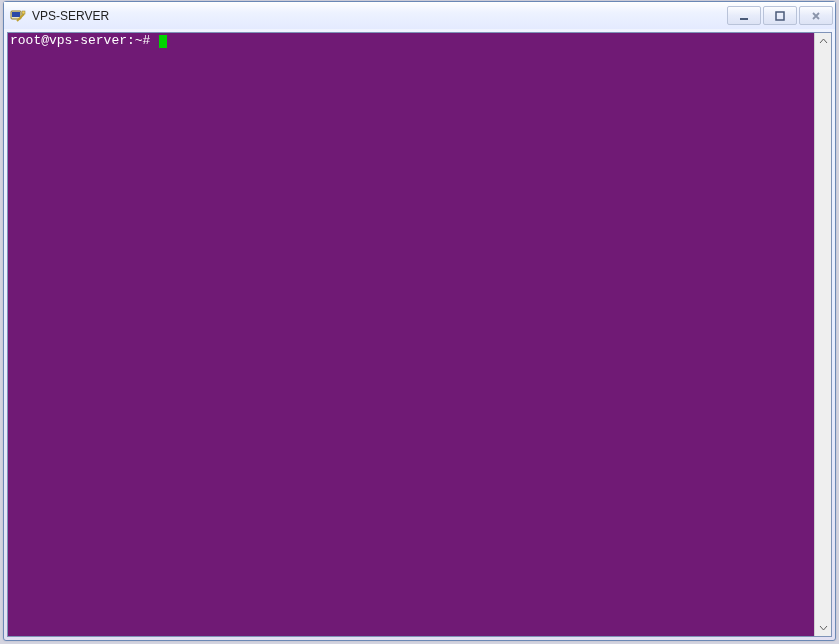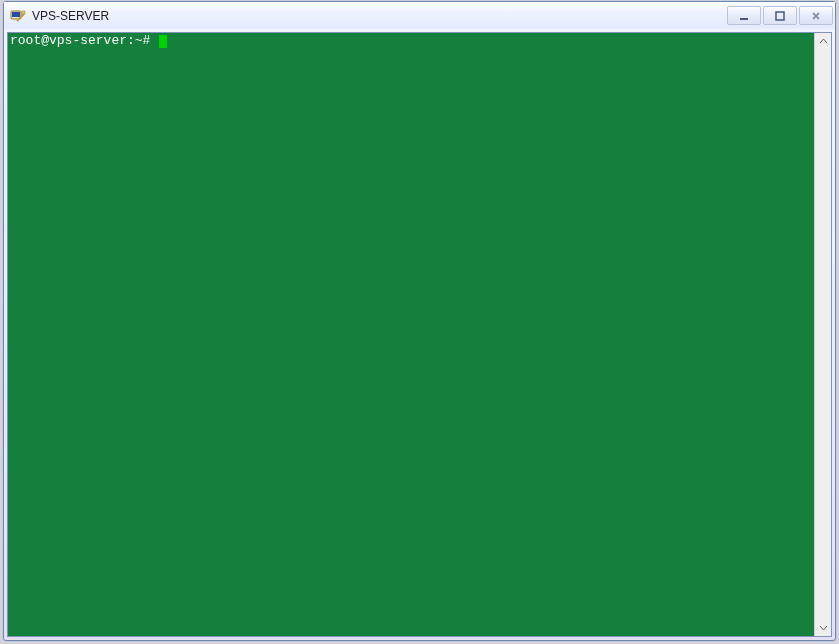--- a/index.html
+++ b/index.html
@@ -62,21 +62,21 @@
   .content-frame {
     flex: 1 1 auto;
     margin: 3px;
     border: 1px solid #7f93b8;
     background: #000;
     display: flex;
     position: relative;
   }
   .terminal {
     flex: 1 1 auto;
-    background: #15803d;
+    background: #701a75;
     color: #fff;
     font-family: "Consolas","Courier New",monospace;
     font-size: 13px;
     line-height: 14px;
     padding: 1px 2px;
     white-space: pre;
     overflow: hidden;
   }
   .prompt-line { display: inline; }
   .cursor {

